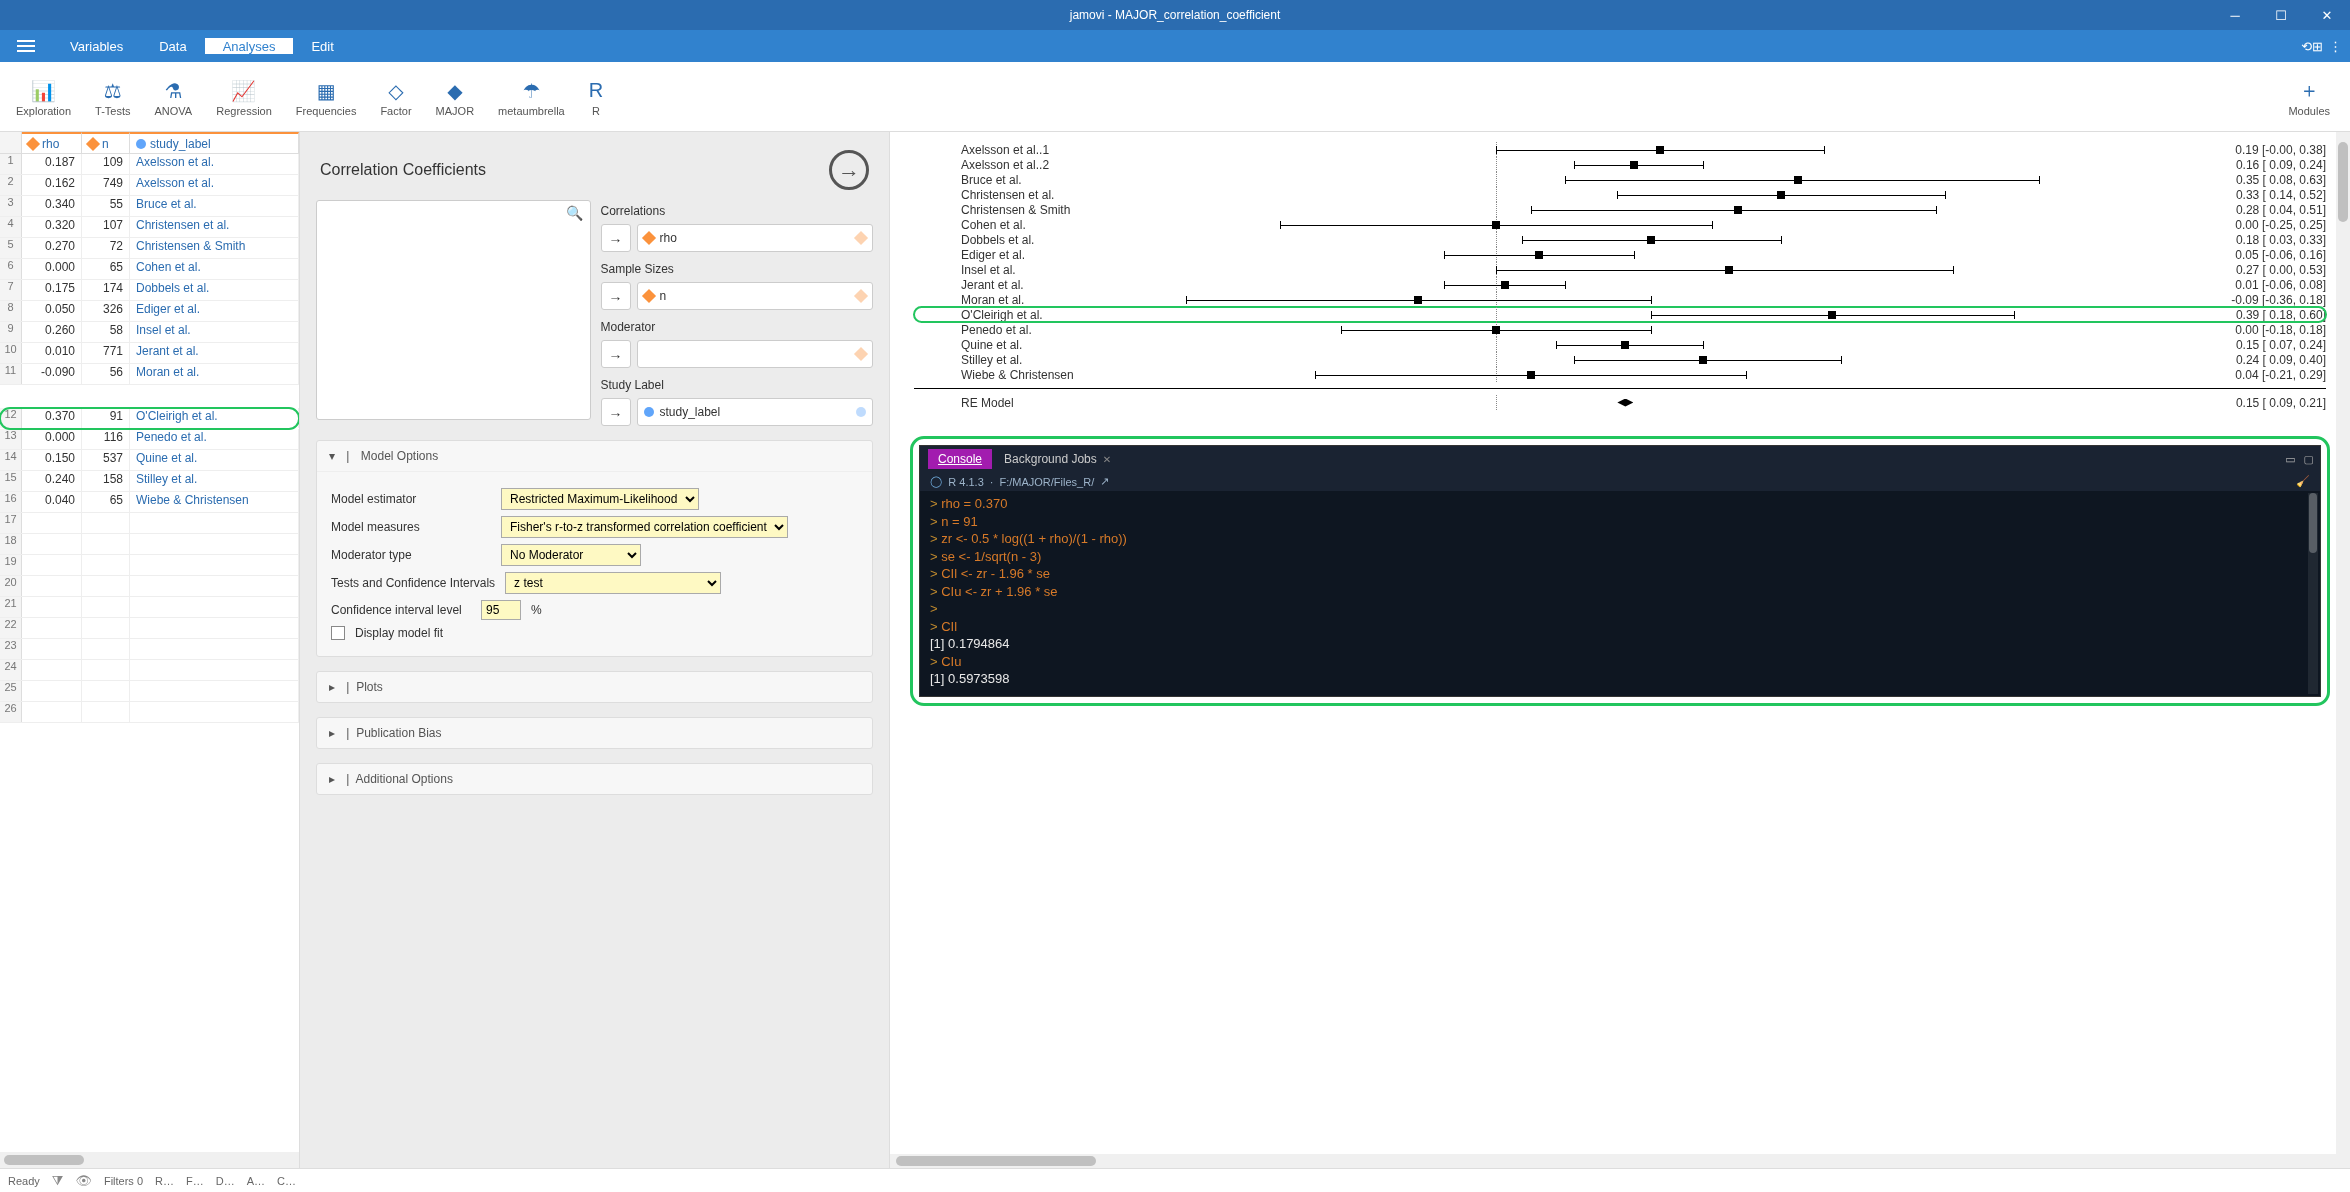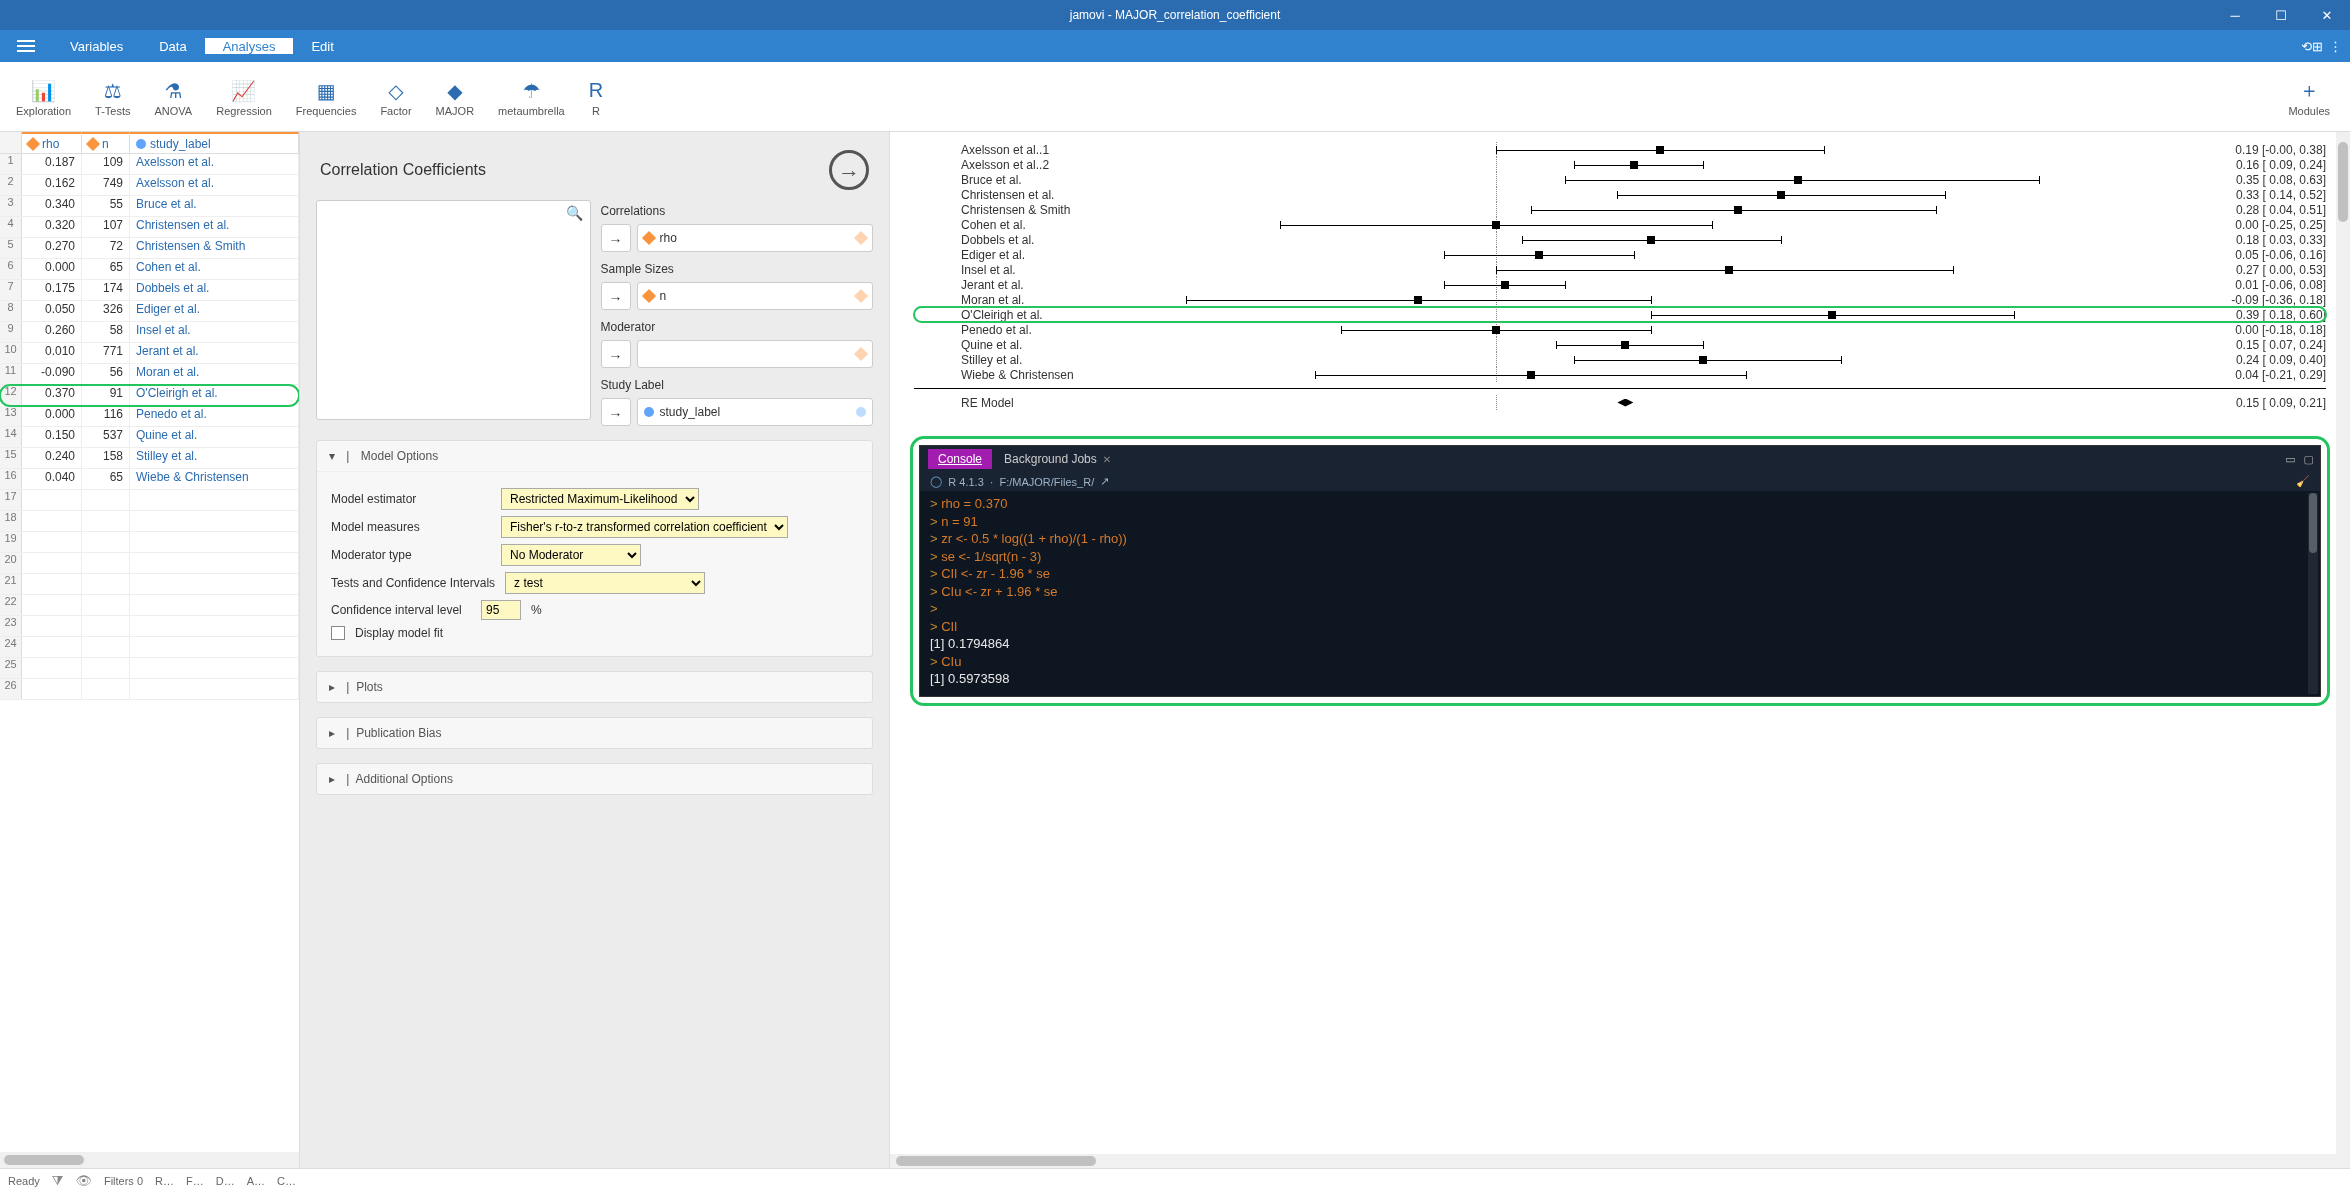--- a/index.html
+++ b/index.html
@@ -35,21 +35,21 @@
 
 .gridhead { display:flex; background:#fff; border-bottom:1px solid #ddd; height:22px; }
 .rowhead { width:22px; background:#f4f4f4; border-right:1px solid #ddd; text-align:center; font-size:11px; color:#777; }
 .colhead { border-right:1px solid #ddd; background:#fff; padding:2px 6px; font-size:12px; color:#2b6cb0; display:flex; align-items:center; gap:4px; border-top:2px solid #fb923c; }
 .col-rho { width:60px; } .col-n { width:48px; } .col-label { flex:1; }
 .gridbody { flex:1; overflow:auto; }
 .gridrow { display:flex; height:21px; border-bottom:1px solid #eee; }
 .cell { border-right:1px solid #eee; padding:1px 6px; font-size:12px; }
 .cell.num { text-align:right; color:#333; }
 .cell.txt { color:#2b6cb0; }
-.gridrow.hl { outline: 2px solid #22c55e; outline-offset:-1px; border-radius:10px; }
+.gridrow.hl { outline: 2px solid #22c55e; outline-offset:-1px; border-radius:10px;margin-top:23px; }
 .diamond-ico { display:inline-block; width:10px; height:10px; background:#fb923c; transform:rotate(45deg); }
 .circle-ico { width:10px; height:10px; border-radius:50%; background:#60a5fa; display:inline-block; }
 
 .hscroll { height:16px; background:#f0f0f0; display:flex; align-items:center; }
 .hscroll .thumb { width:80px; height:10px; background:#c0c0c0; border-radius:5px; margin-left:4px; }
 
 
 .midheader { padding:18px 20px 10px; display:flex; align-items:center; justify-content:space-between; }
 .midheader h2 { font-size:16px; font-weight:400; color:#333; }
 .runbtn { width:40px; height:40px; border:3px solid #555; border-radius:50%; display:flex; align-items:center; justify-content:center; font-size:22px; color:#555; }
@@ -428,21 +428,21 @@
           <div class="formrow">
               <label>Model measures</label>
               <select><option>Fisher's r-to-z transformed correlation coefficient</option></select>
             </div>
           <div class="formrow">
               <label>Moderator type</label>
               <select style="width:140px"><option>No Moderator</option></select>
             </div>
           <div class="formrow">
               <label>Tests and Confidence Intervals</label>
-              <select style="width:200px"><option>z test</option></select>
+              <select style="width:216px"><option>z test</option></select>
             </div>
           <div class="formrow">
               <label style="min-width:140px">Confidence interval level</label>
               <input type="text" style="width: 40px;" value="95">
               <span>%</span>
             </div>
           <div class="formrow">
               <span class="chk"></span>
               <span>Display model fit</span>
             </div>

